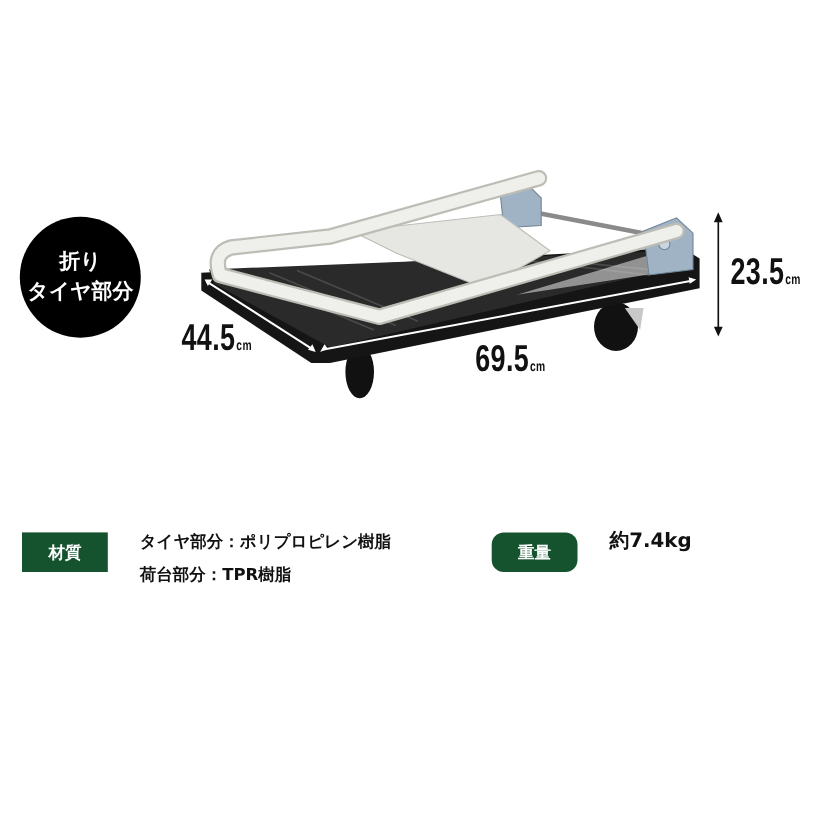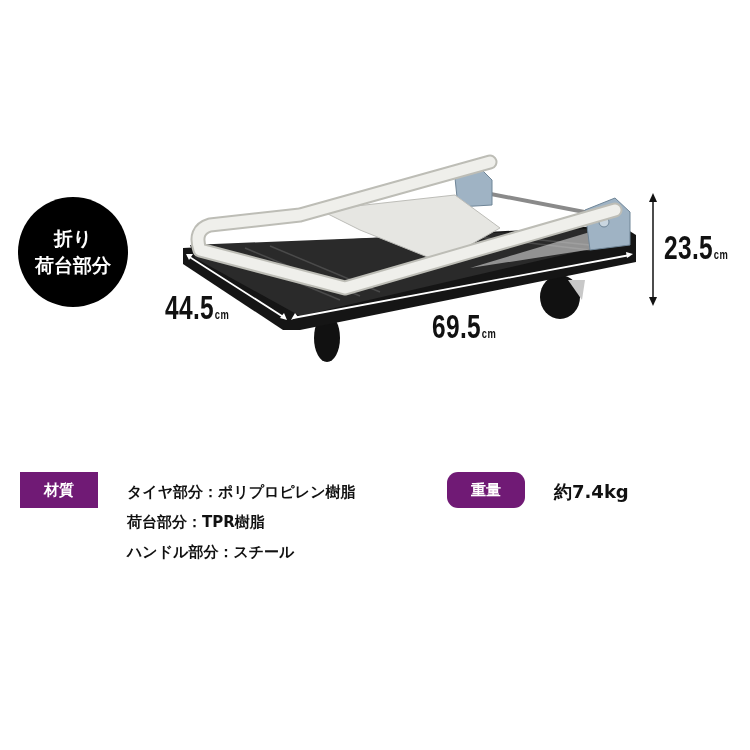--- a/index.html
+++ b/index.html
@@ -10,34 +10,34 @@
     align-items:center; justify-content:center; font-weight:bold; font-size:19px; line-height:27px; }
   .badge-circle span { display:block; }
   .product { position:absolute; left:0; top:0; width:750px; height:400px; }
   .dim { position:absolute; font-family:"Liberation Sans", sans-serif; font-weight:bold;
     color:#111; transform:scaleX(0.72); transform-origin:left center; letter-spacing:0.5px; }
   .dim .num { font-size:34px; }
   .dim .unit { font-size:13px; margin-left:1px; }
   .dim-depth { left:165px; top:288px; }
   .dim-width { left:432px; top:307px; }
   .dim-height { left:664px; top:228px; }
-  .spec-label { position:absolute; height:36px; width:78px; background:#701a75; color:#fff;
-    font-weight:bold; font-size:15px; display:flex; align-items:center; justify-content:center; }
+  .spec-label { position:absolute; height:36px; width:78px; background:#14532d; color:#fff;
+    font-weight:bold; font-size:15px; display:flex; align-items:center; justify-content:center;margin-top:12px; }
   .label-material { left:20px; top:472px; }
   .label-weight { left:447px; top:472px;border-radius:11px; }
   .spec-lines { position:absolute; left:127px; top:477px; font-size:15px; line-height:30px; font-weight:bold; color:#111; }
   .spec-lines div { white-space:nowrap; }
   .weight-value { position:absolute; left:554px; top:477px; font-size:18px; line-height:30px; font-weight:bold; }
 </style>
 </head>
 <body>
 
 <div class="badge-circle">
   <span>折り</span>
-  <span>荷台部分</span>
+  <span>タイヤ部分</span>
 </div>
 
 <svg class="product" viewBox="0 0 750 400" xmlns="http://www.w3.org/2000/svg">
 
   <ellipse cx="327" cy="338" rx="13" ry="24" fill="#111"></ellipse>
   <ellipse cx="560" cy="297" rx="20" ry="22" fill="#111"></ellipse>
   <path d="M568 280 L585 280 L582 300 Z" fill="#c8c8c8"></path>
 
   <path d="M183 248 L620 225 L636 235 L636 262 L300 330 L283 330 L183 264 Z" fill="#151515"></path>
 
@@ -87,17 +87,16 @@
   <span class="num">69.5</span><span class="unit">cm</span>
 </div>
 <div class="dim dim-height">
   <span class="num">23.5</span><span class="unit">cm</span>
 </div>
 
 <div class="spec-label label-material">材質</div>
 <div class="spec-lines">
   <div>タイヤ部分：ポリプロピレン樹脂</div>
   <div>荷台部分：TPR樹脂</div>
-  <div>ハンドル部分：スチール</div>
 </div>
 
 <div class="spec-label label-weight">重量</div>
 <div class="weight-value">約7.4kg</div>
 
 </body></html>

